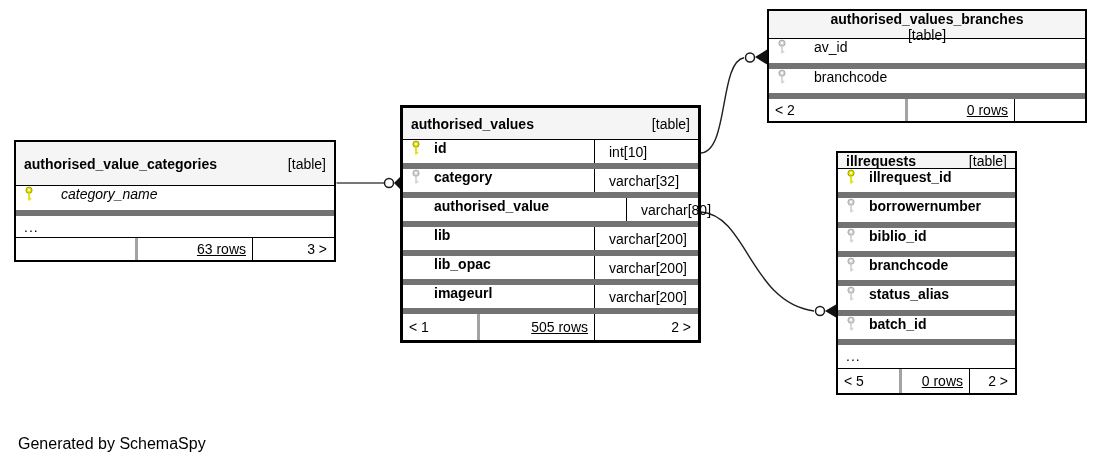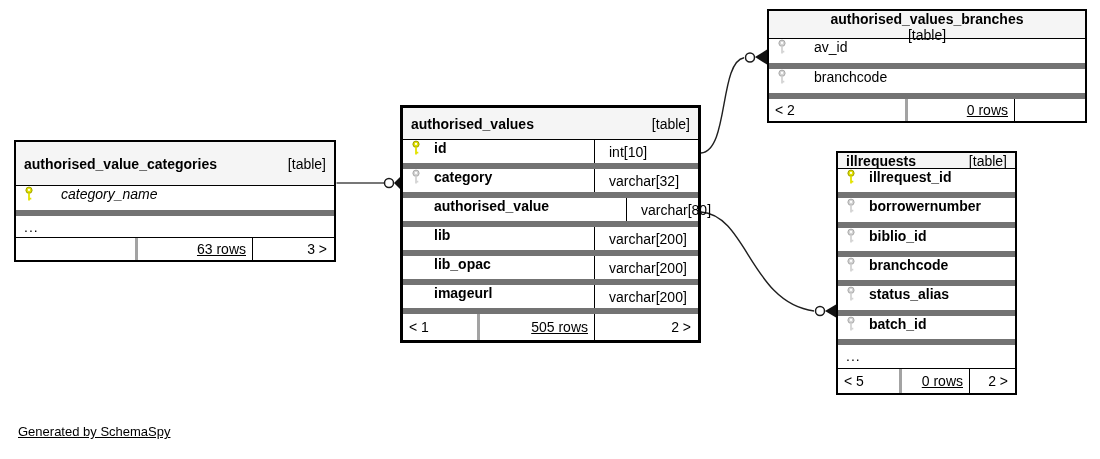--- a/index.html
+++ b/index.html
@@ -39,21 +39,21 @@
     padding-left:8px;box-sizing:border-box;letter-spacing:1px;
   }
   .foot{display:flex;box-sizing:border-box;}
   .fc{
     display:flex;align-items:center;box-sizing:border-box;
     white-space:nowrap;overflow:hidden;
   }
   .fc1{justify-content:flex-start;padding-left:6px;}
   .fc2{justify-content:flex-end;padding-right:6px;border-left:3px solid #a3a3a3;text-decoration:underline;}
   .fc3{justify-content:flex-end;padding-right:7px;border-left:1px solid #000;flex:1;}
-  .footer-note{position:absolute;left:18px;top:424px;font-size:13px;text-decoration:underline;}
+  .footer-note{position:absolute;left:18px;top:435px;font-size:16px;}
 </style>
 </head>
 <body>
 
 <div id="canvas">
 
   <svg id="edges" width="1100" height="459" viewBox="0 0 1100 459">
 
     <g>
       <path d="M336.5,183 L384,183" stroke="#4a4a4a" stroke-width="1.5" fill="none"></path>

